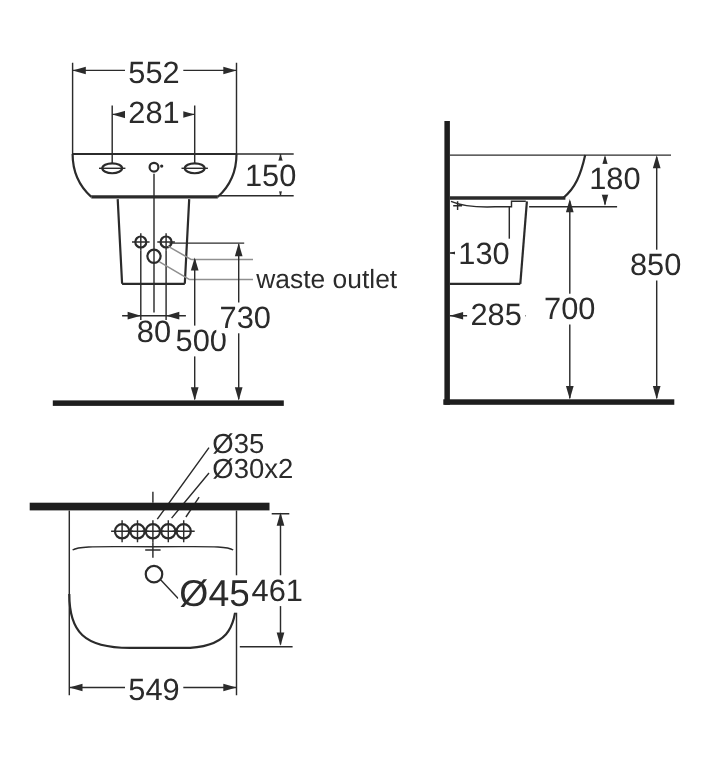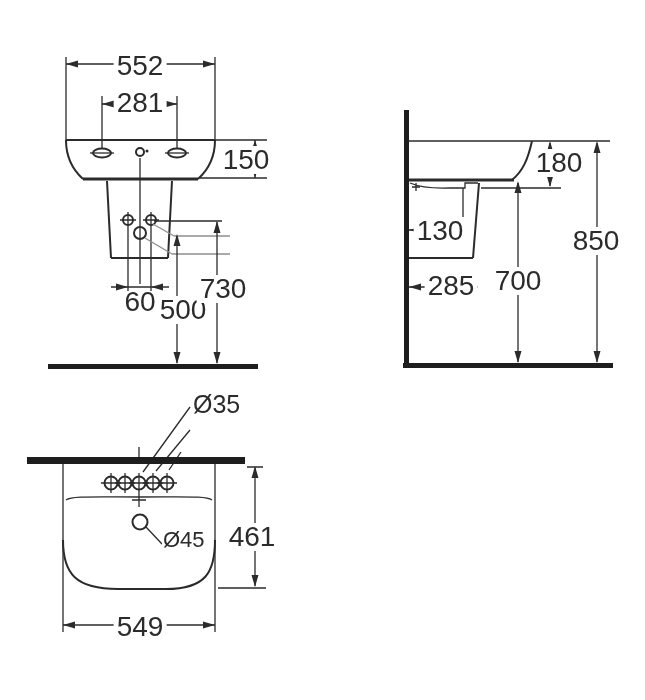--- a/index.html
+++ b/index.html
@@ -159,28 +159,30 @@
 
     <path class="s" d="M63,625 H215"></path>
     <polygon class="a" points="63,625 75,621.6 75,628.4"></polygon>
     <polygon class="a" points="215,625 203,621.6 203,628.4"></polygon>
   </g>
 </svg>
 
   <div class="dim bg" style="left:140px;top:66px">552</div>
   <div class="dim bg" style="left:140px;top:103px">281</div>
   <div class="dim bg" style="left:246px;top:160px">150</div>
-  <div class="dim" style="left:140px;top:302px">60</div>
+  <div class="dim" style="left:140px;top:302px">80</div>
   <div class="dim bg" style="left:183px;top:310px">500</div>
   <div class="dim bg" style="left:223px;top:289px">730</div>
+  <div class="lbl" style="left:233px;top:255px">waste outlet</div>
 
   <div class="dim bg" style="left:559px;top:163px">180</div>
   <div class="dim bg" style="left:440px;top:231px">130</div>
   <div class="dim bg" style="left:451px;top:286px">285</div>
   <div class="dim bg" style="left:518px;top:281px">700</div>
   <div class="dim bg" style="left:596px;top:241px">850</div>
 
   <div class="dia" style="left:192px;top:404px">Ø35</div>
-  <div class="dia" style="left:162px;top:540px;font-size:22px">Ø45</div>
+  <div class="dia" style="left:192px;top:427px">Ø30x2</div>
+  <div class="dia" style="left:162px;top:540px;font-size:34px">Ø45</div>
   <div class="dim bg" style="left:252px;top:537px">461</div>
   <div class="dim bg" style="left:140px;top:627px">549</div>
 
 </div>
 
 </body></html>

